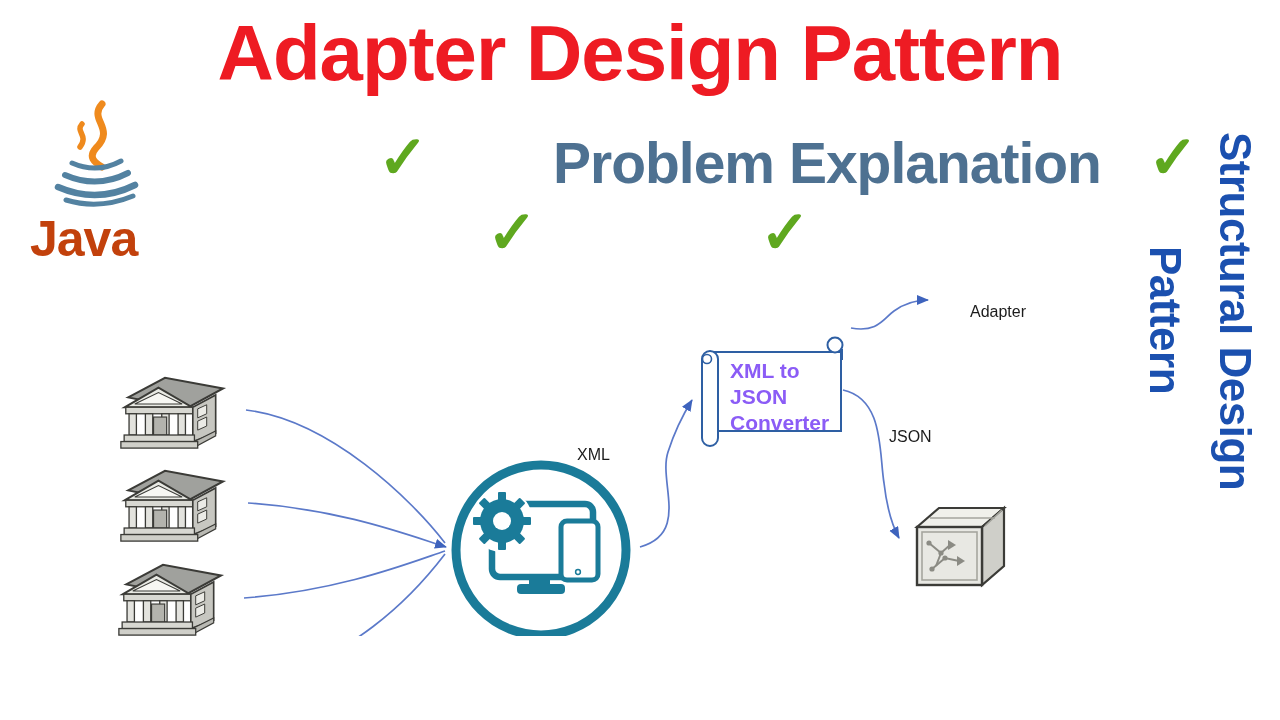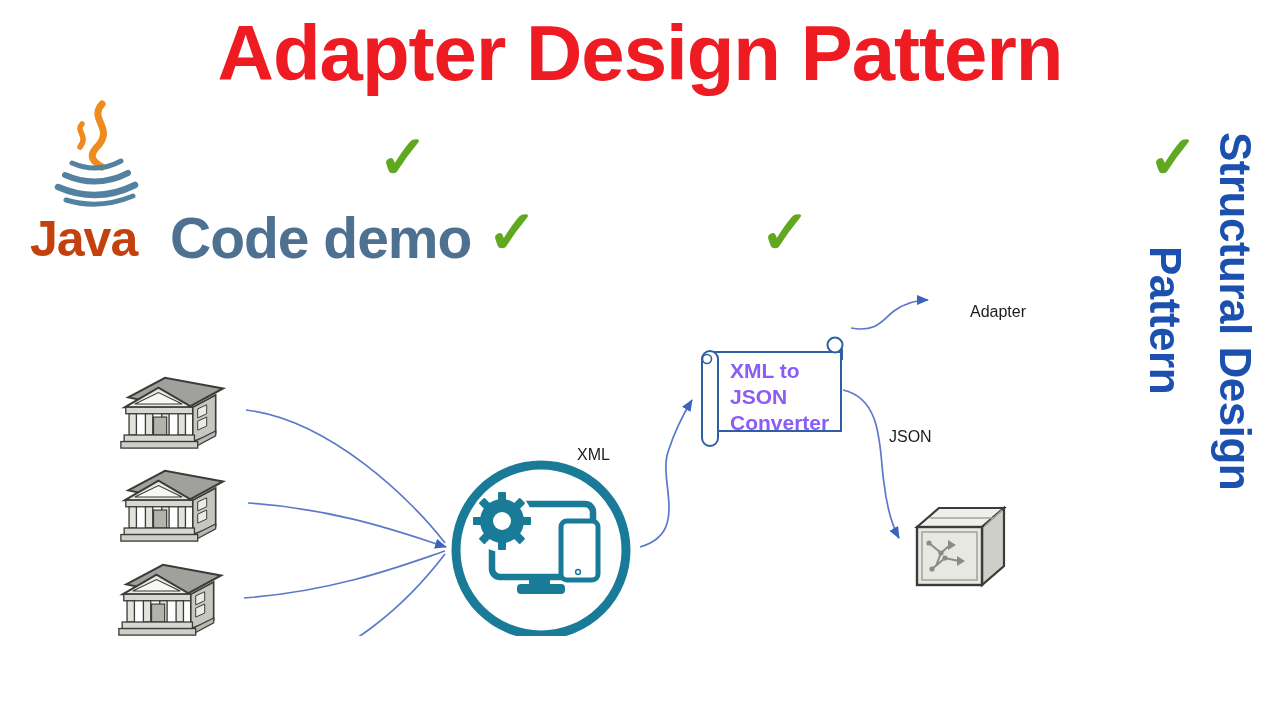--- a/index.html
+++ b/index.html
@@ -68,22 +68,22 @@
         <path d="M36,63 Q61,74 85,61" stroke-width="5"></path>
         <path d="M29,75 Q61,89 92,73" stroke-width="6"></path>
         <path d="M22,87 Q61,104 99,85" stroke-width="6.5"></path>
         <path d="M30,100 Q63,110 97,96" stroke-width="5"></path>
       </g>
     </g>
   </svg>
   <div class="java-word">Java</div>
 
   <span class="check c-1">✓</span>
+  <span class="topic t-problem">Problem Explanation</span>
   <span class="check c-2">✓</span>
-  <span class="topic t-codedemo">Code demo</span>
   <span class="check c-3">✓</span>
   <span class="check c-4">✓</span>
 
   <div class="vbanner vb-1">Structural Design</div>
   <div class="vbanner vb-2">Pattern</div>
 
   <svg class="diagram-svg" viewBox="0 0 1280 720" aria-hidden="true">
     <defs>
       <marker id="ah" markerUnits="userSpaceOnUse" markerWidth="14" markerHeight="12" refX="11" refY="5" orient="auto">
         <path d="M0,0 L12,5 L0,10 Z" fill="#3e63bd"></path>

